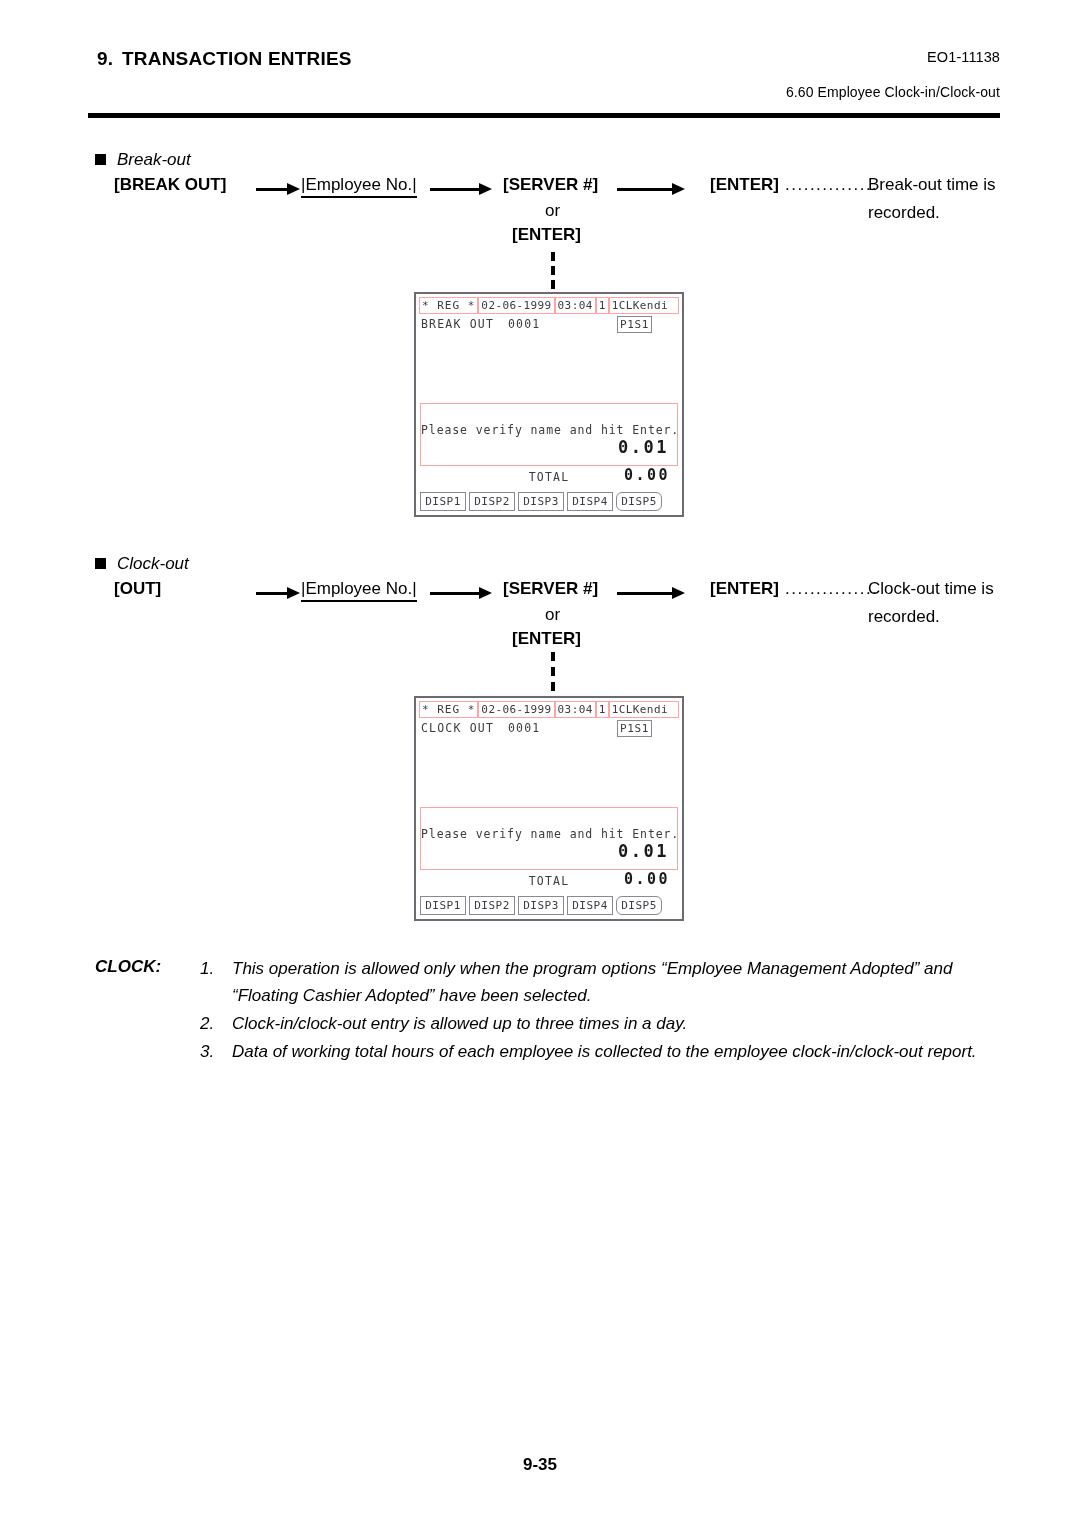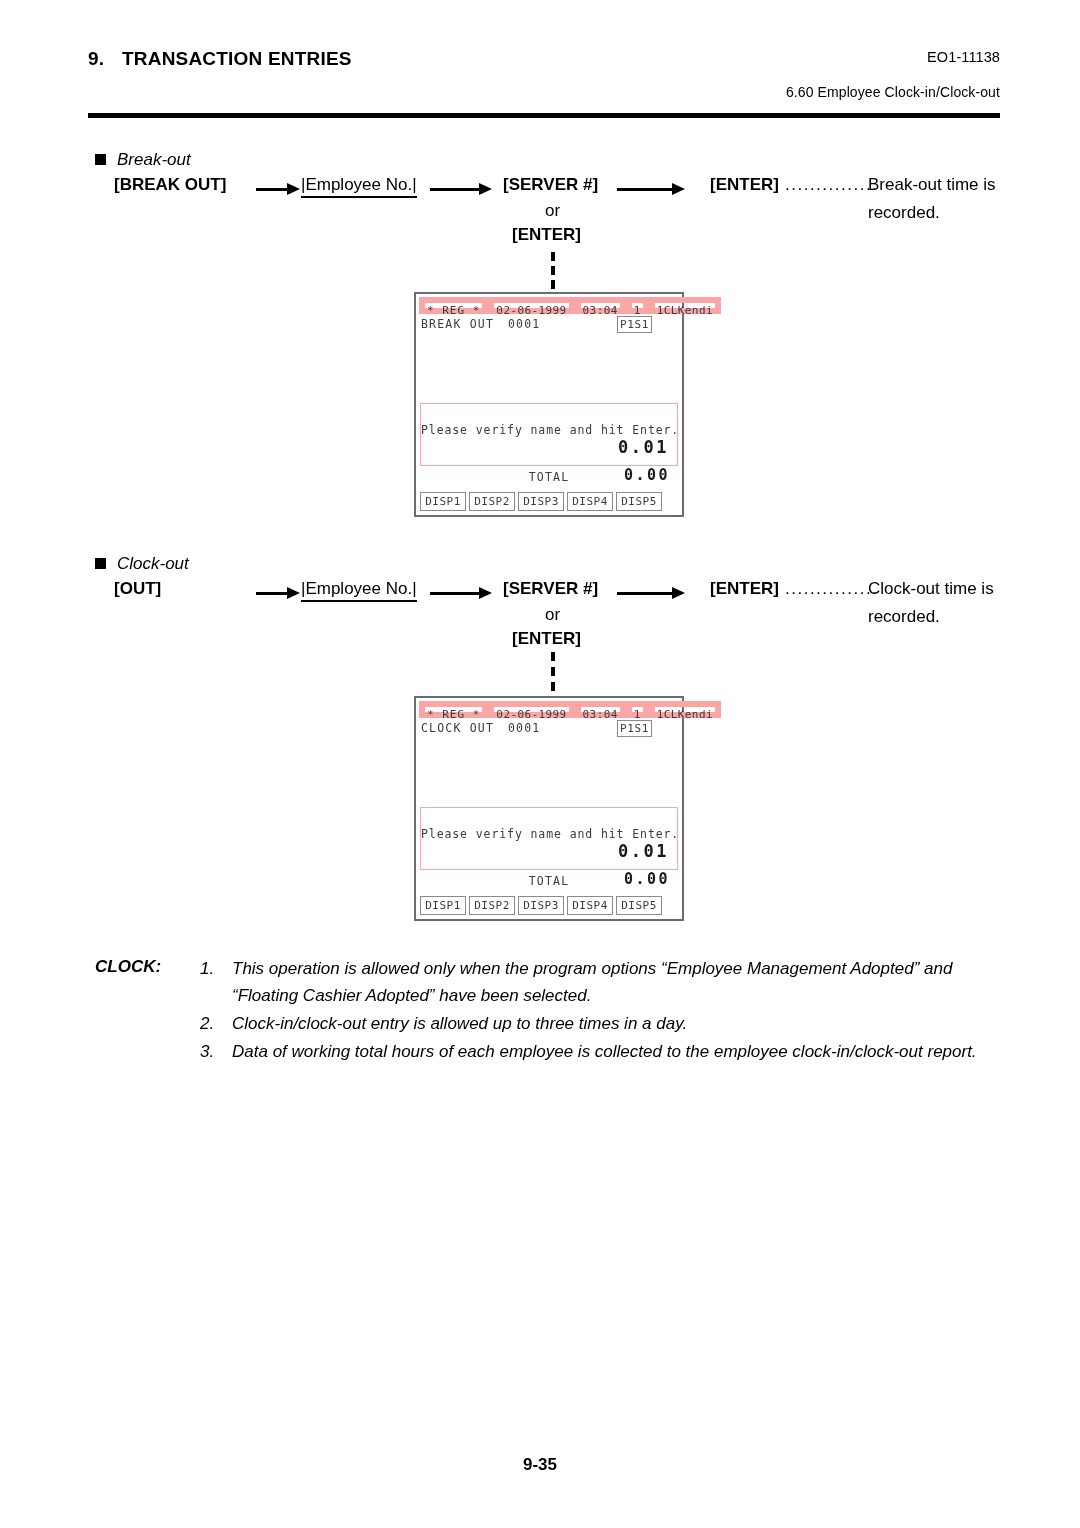--- a/index.html
+++ b/index.html
@@ -16,20 +16,21 @@
     overflow: hidden;
   }
 
   
   .page-header {
     position: absolute;
     left: 88px;
     top: 40px;
     width: 912px;
     height: 80px;
+    text-align: center;
   }
   .chapter-title {
     position: absolute;
     left: 0;
     top: 8px;
     font-size: 19px;
     font-weight: bold;
     letter-spacing: 0.2px;
   }
   .chapter-num {
@@ -147,21 +148,21 @@
   .status-row {
     position: absolute;
     left: 0;
     top: 0;
     right: 0;
     height: 17px;
     display: flex;
     align-items: stretch;
   }
   .status-box {
-    border: 6px solid #fca5a5;
+    border: 1px solid #fca5a5;
     box-sizing: border-box;
     font-size: 11px;
     line-height: 15px;
     padding: 0 2px;
     color: #3b3b40;
     white-space: nowrap;
     letter-spacing: 0.4px;
   }
   .status-box.mode { letter-spacing: 1px; }
   .status-box.grow { flex: 1; }
@@ -275,21 +276,21 @@
     flex: 1;
     margin-right: 3px;
     border: 1px solid #8c8790;
     box-sizing: border-box;
     text-align: center;
     font-size: 11px;
     line-height: 17px;
     letter-spacing: 0.5px;
     color: #3b3b40;
   }
-  .disp-key:last-child { margin-right: 16px; }
+  .disp-key:last-child { margin-right: 16px; border-radius: 6px; }
 
   
   .notes-block {
     position: absolute;
     left: 95px;
     top: 955px;
     width: 920px;
   }
   .notes-label {
     position: absolute;

